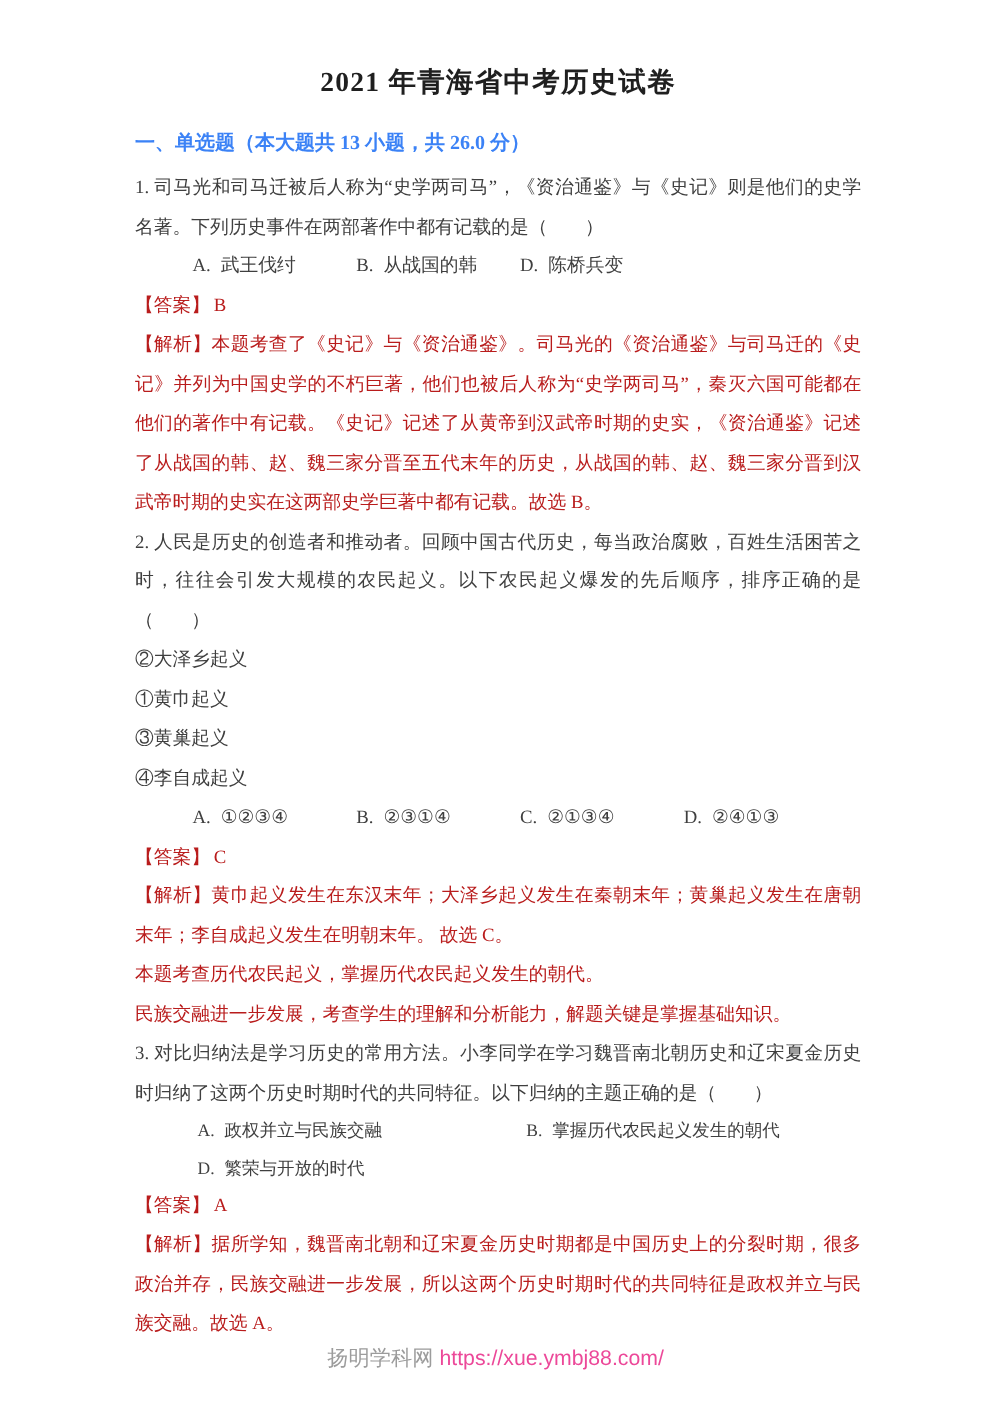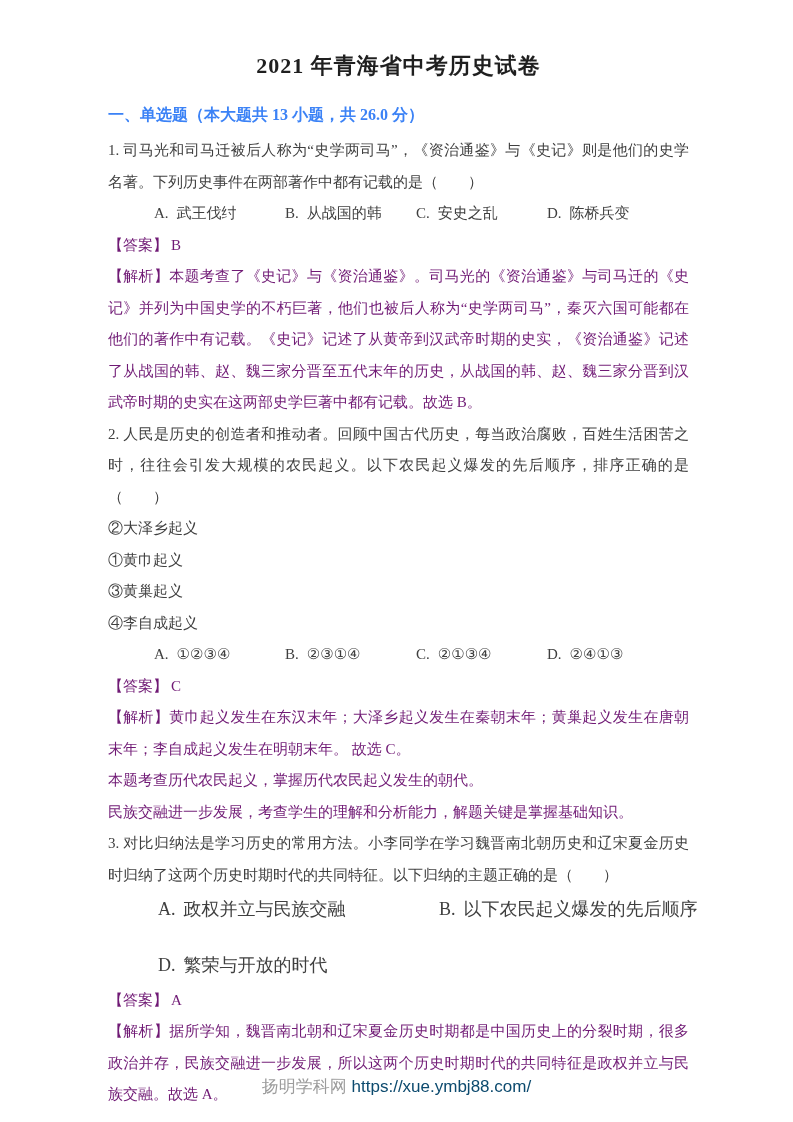--- a/index.html
+++ b/index.html
@@ -25,68 +25,66 @@
   }
   .section-heading {
     margin: 0 0 4px 0;
     font-size: 16px;
     font-weight: bold;
     color: #3b82f6;
     line-height: 2.0;
   }
   p { margin: 0; font-size: 15px; line-height: 2.1; }
   .stem, .analysis-par { text-align: justify; }
-  .red { color: #701a75; }
+  .red { color: #b91c1c; }
   .options-row {
     display: flex;
     padding-left: 46px;
     font-size: 15px;
     line-height: 2.1;
   }
   .options-row .opt { flex: 0 0 131px; white-space: nowrap; }
   .options-row .opt:last-child { flex: 0 0 auto; }
   .opt-label { margin-right: 8px; }
   .options-grid {
     display: grid;
     grid-template-columns: 263px 1fr;
     padding-left: 50px;
-    font-size: 18px;
+    font-size: 14px;
     line-height: 2.1;
-    gap: 18px;
   }
   .options-grid .opt { white-space: nowrap; }
   .answer-line { font-size: 15px; line-height: 2.1; }
   .answer-letter { margin-left: 3px; font-family: "Liberation Serif", serif; }
   .list-item { font-size: 15px; line-height: 2.1; }
   .footer {
     position: absolute;
     left: 0; right: 0;
     bottom: 24px;
     text-align: center;
     color: #9c9c9c;
     font-size: 17px;
     font-family: "Liberation Sans", sans-serif;
   }
-  .footer a { color: #0c4a6e; text-decoration: none; }
+  .footer a { color: #ec4899; text-decoration: none; }
 </style>
 </head>
 <body>
 
 <div class="page">
 
   <h1 class="page-title">2021 年青海省中考历史试卷</h1>
 
   <h2 class="section-heading">一、单选题（本大题共 13 小题，共 26.0 分）</h2>
 
   <section>
     <p class="stem">1. 司马光和司马迁被后人称为“史学两司马”，《资治通鉴》与《史记》则是他们的史学名著。下列历史事件在两部著作中都有记载的是（　　）</p>
     <div class="options-row">
       <span class="opt"><span class="opt-label">A.</span><span>武王伐纣</span></span>
       <span class="opt"><span class="opt-label">B.</span><span>从战国的韩</span></span>
-      <span class="opt"><span class="opt-label">C.</span><span>安史之乱</span></span>
       <span class="opt"><span class="opt-label">D.</span><span>陈桥兵变</span></span>
     </div>
     <p class="answer-line"><span class="red">【答案】</span><span class="red answer-letter">B</span></p>
     <p class="analysis-par red"><span>【解析】</span><span>本题考查了《史记》与《资治通鉴》。司马光的《资治通鉴》与司马迁的《史记》并列为中国史学的不朽巨著，他们也被后人称为“史学两司马”，秦灭六国可能都在他们的著作中有记载。《史记》记述了从黄帝到汉武帝时期的史实，《资治通鉴》记述了从战国的韩、赵、魏三家分晋至五代末年的历史，从战国的韩、赵、魏三家分晋到汉武帝时期的史实在这两部史学巨著中都有记载。故选 B。</span></p>
   </section>
 
   <section>
     <p class="stem">2. 人民是历史的创造者和推动者。回顾中国古代历史，每当政治腐败，百姓生活困苦之时，往往会引发大规模的农民起义。以下农民起义爆发的先后顺序，排序正确的是（　　）</p>
     <p class="list-item">②大泽乡起义</p>
     <p class="list-item">①黄巾起义</p>
@@ -101,21 +99,21 @@
     <p class="answer-line"><span class="red">【答案】</span><span class="red answer-letter">C</span></p>
     <p class="analysis-par red"><span>【解析】</span><span>黄巾起义发生在东汉末年；大泽乡起义发生在秦朝末年；黄巢起义发生在唐朝末年；李自成起义发生在明朝末年。 故选 C。</span></p>
     <p class="analysis-par red">本题考查历代农民起义，掌握历代农民起义发生的朝代。</p>
     <p class="analysis-par red">民族交融进一步发展，考查学生的理解和分析能力，解题关键是掌握基础知识。</p>
   </section>
 
   <section>
     <p class="stem">3. 对比归纳法是学习历史的常用方法。小李同学在学习魏晋南北朝历史和辽宋夏金历史时归纳了这两个历史时期时代的共同特征。以下归纳的主题正确的是（　　）</p>
     <div class="options-grid">
       <span class="opt"><span class="opt-label">A.</span><span>政权并立与民族交融</span></span>
-      <span class="opt"><span class="opt-label">B.</span><span>以下农民起义爆发的先后顺序</span></span>
+      <span class="opt"><span class="opt-label">B.</span><span>掌握历代农民起义发生的朝代</span></span>
       <span class="opt"><span class="opt-label">D.</span><span>繁荣与开放的时代</span></span>
     </div>
     <p class="answer-line"><span class="red">【答案】</span><span class="red answer-letter">A</span></p>
     <p class="analysis-par red"><span>【解析】</span><span>据所学知，魏晋南北朝和辽宋夏金历史时期都是中国历史上的分裂时期，很多政治并存，民族交融进一步发展，所以这两个历史时期时代的共同特征是政权并立与民族交融。故选 A。</span></p>
   </section>
 
   <div class="footer">
     <span>扬明学科网</span>
     <a href="#">https://xue.ymbj88.com/</a>
   </div>

